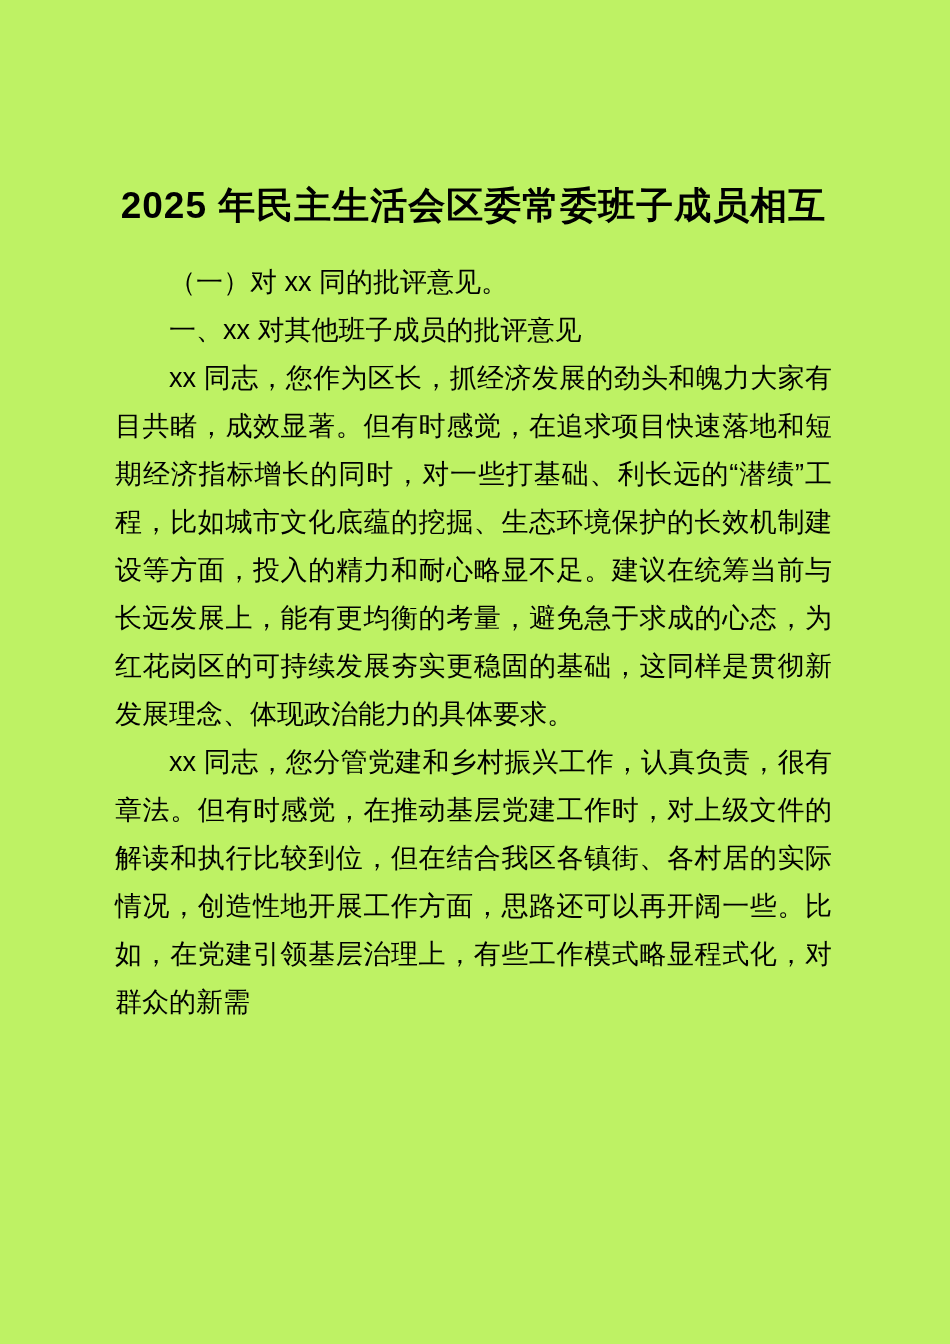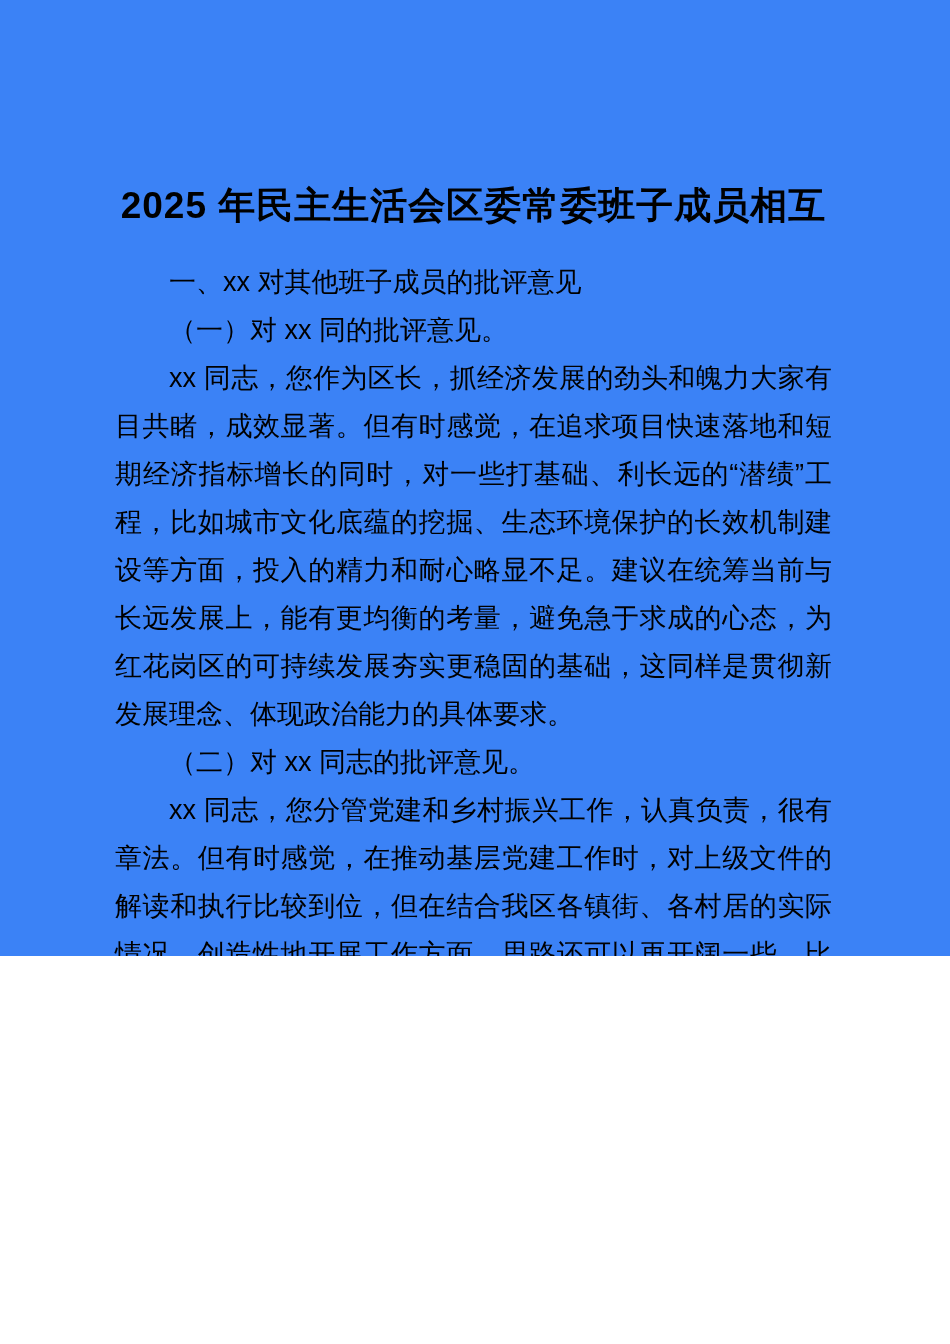--- a/index.html
+++ b/index.html
@@ -3,23 +3,23 @@
 <meta charset="utf-8">
 <style>
   html, body {
     margin: 0;
     padding: 0;
     background: #ffffff;
   }
   .page {
     position: relative;
     width: 950px;
-    height: 956px;
+    height: 1344px;
     margin: 0 auto;
-    background: #3b82f6;
+    background: #bef264;
     color: #000000;
     box-sizing: border-box;
     padding: 168px 118px 40px 115px;
     overflow: hidden;
     font-family: "Liberation Sans", "DejaVu Sans", sans-serif;
   }
   .doc-title {
     margin: 0;
     text-align: center;
     font-size: 37px;
@@ -49,19 +49,18 @@
   }
 </style>
 </head>
 <body>
 
 <div class="page">
   <h1 class="doc-title">
     <span class="title-line">2025 年民主生活会区委常委班子成员相互</span>
   </h1>
   <div class="content">
+      <p class="para sub-heading">（一）对 xx 同的批评意见。</p>
       <p class="para section-heading">一、xx 对其他班子成员的批评意见</p>
-      <p class="para sub-heading">（一）对 xx 同的批评意见。</p>
       <p class="para body">xx 同志，您作为区长，抓经济发展的劲头和魄力大家有目共睹，成效显著。但有时感觉，在追求项目快速落地和短期经济指标增长的同时，对一些打基础、利长远的“潜绩”工程，比如城市文化底蕴的挖掘、生态环境保护的长效机制建设等方面，投入的精力和耐心略显不足。建议在统筹当前与长远发展上，能有更均衡的考量，避免急于求成的心态，为红花岗区的可持续发展夯实更稳固的基础，这同样是贯彻新发展理念、体现政治能力的具体要求。</p>
-      <p class="para sub-heading">（二）对 xx 同志的批评意见。</p>
       <p class="para body">xx 同志，您分管党建和乡村振兴工作，认真负责，很有章法。但有时感觉，在推动基层党建工作时，对上级文件的解读和执行比较到位，但在结合我区各镇街、各村居的实际情况，创造性地开展工作方面，思路还可以再开阔一些。比如，在党建引领基层治理上，有些工作模式略显程式化，对群众的新需</p>
     </div>
 </div>
 
 </body></html>

